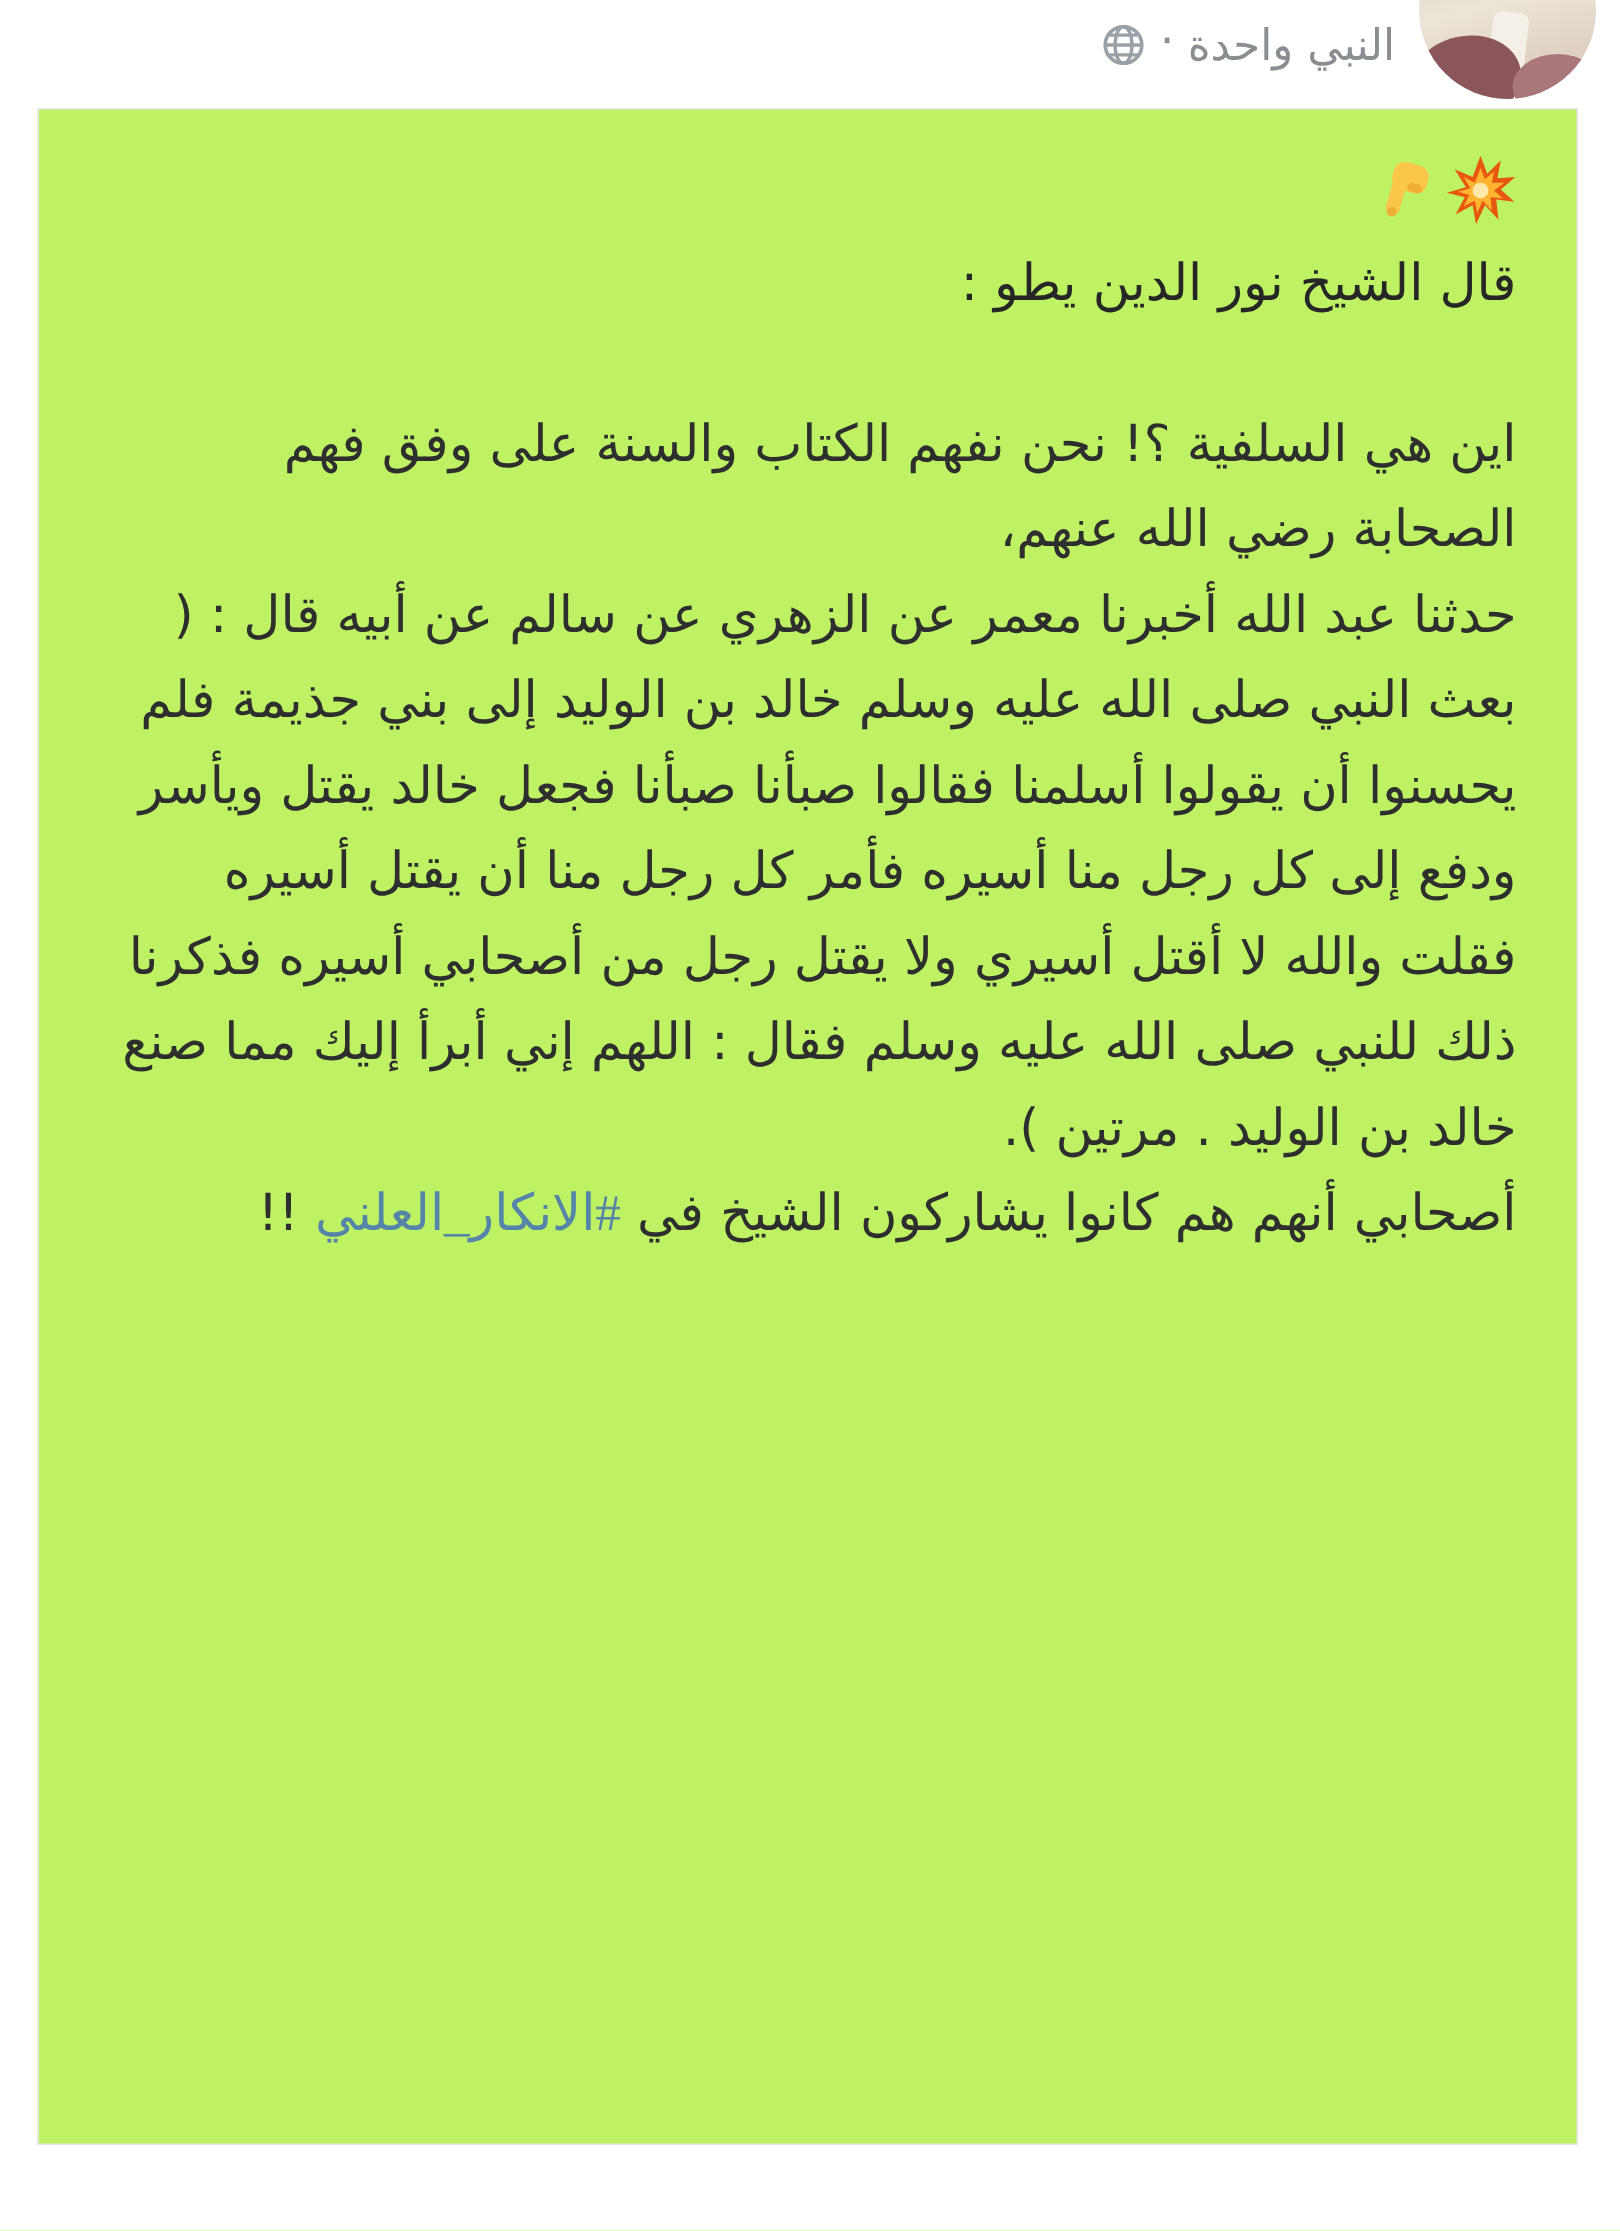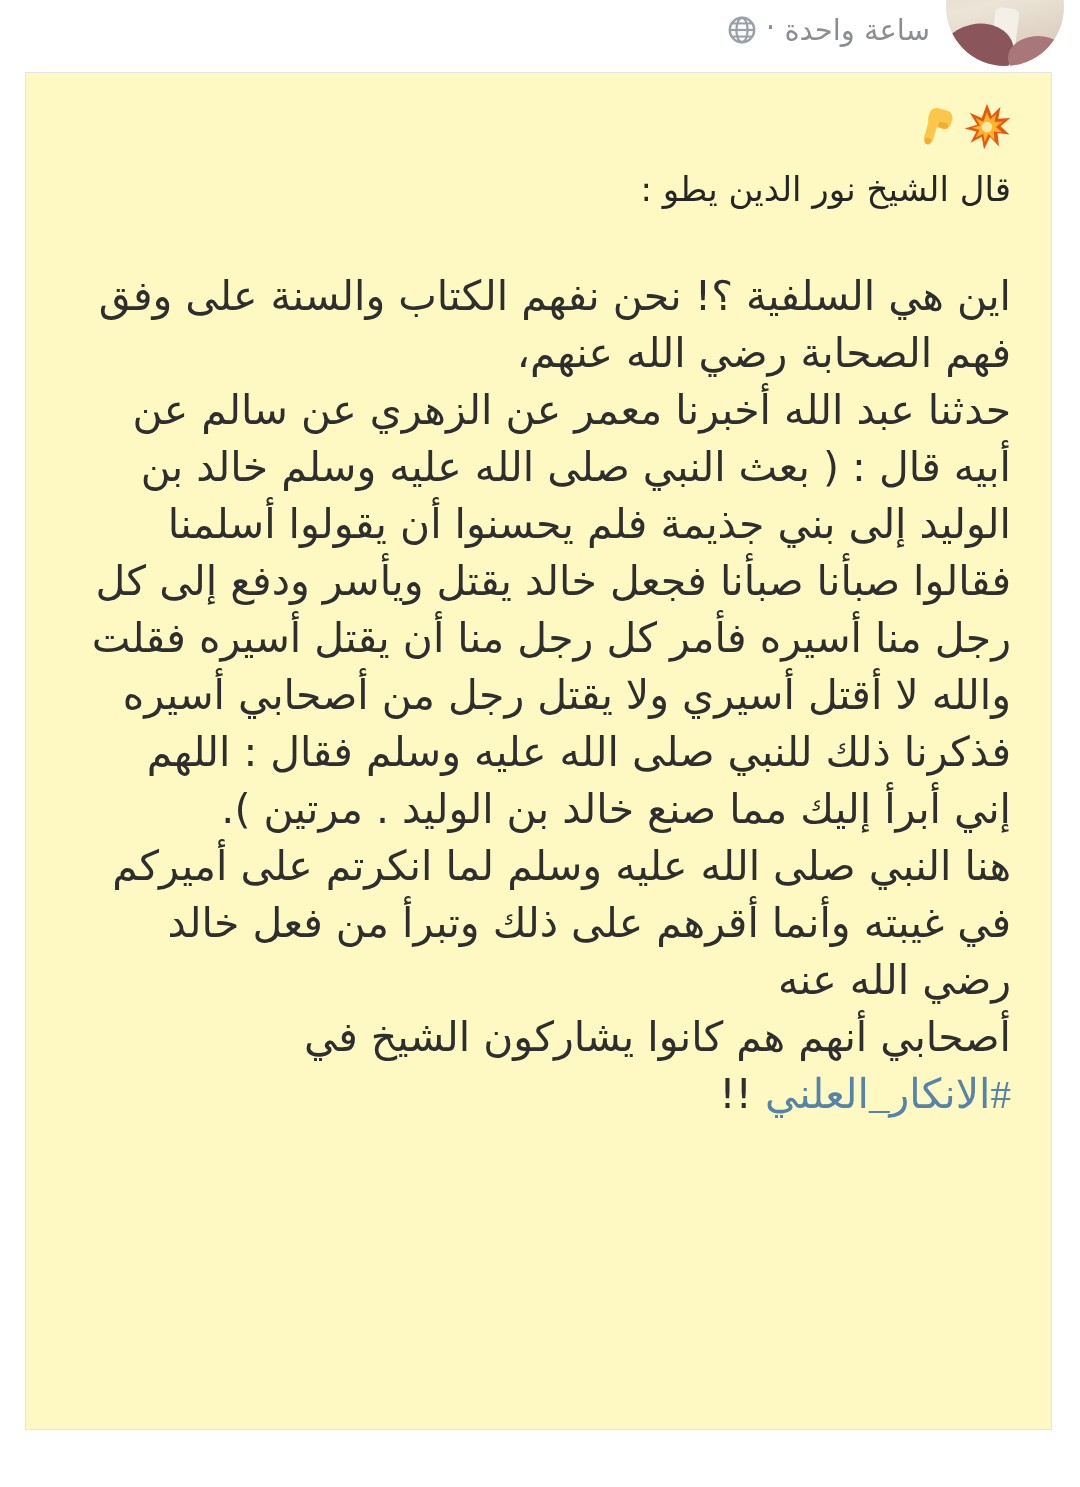--- a/index.html
+++ b/index.html
@@ -30,44 +30,44 @@
     display: flex; align-items: center; gap: 9px;
     color: #8a8d91; font-size: 29px; line-height: 40px;
   }
   .meta .sep { font-size: 30px; position: relative; top: -2px; }
   .globe { display: block; }
 
   
   .card {
     margin: 72px 28px 0 23px;
     width: 1027px; min-height: 1358px;
-    background: #fef9c3;
+    background: #bef264;
     border: 1px solid #e4e5e8;
     box-sizing: border-box;
     padding: 28px 40px 46px 52px;
   }
 
   .emoji-row { display: flex; align-items: center; gap: 4px; height: 52px; }
   .emoji-row svg { display: block; }
 
   .intro { font-size: 34px; line-height: 57px; color: #262626; margin-top: 8px; }
 
   .body-text { margin-top: 50px; }
-  .body-text p { margin: 0; font-size: 41px; line-height: 57px; color: #2e2e2e; text-align: right; }
+  .body-text p { margin: 0; font-size: 34px; line-height: 57px; color: #2e2e2e; text-align: right; }
 
   .hashtag { color: #5584a8; font-family: Liberation Serif, serif; }
 
   .footer-line { padding-left: 0; padding-right: 78px; margin-top: 46px !important; }
 </style>
 </head>
 <body>
 
 <div class="header">
   <div class="meta">
-    <span>ساعة واحدة</span>
+    <span>النبي واحدة</span>
     <span class="sep">·</span>
     <svg class="globe" width="30" height="30" viewBox="0 0 32 32">
       <circle cx="16" cy="16" r="13" fill="none" stroke="#9aa0a6" stroke-width="2.6"></circle>
       <ellipse cx="16" cy="16" rx="6" ry="13" fill="none" stroke="#9aa0a6" stroke-width="2.4"></ellipse>
       <line x1="3.5" y1="16" x2="28.5" y2="16" stroke="#9aa0a6" stroke-width="2.4"></line>
       <line x1="6" y1="9" x2="26" y2="9" stroke="#9aa0a6" stroke-width="2.2"></line>
       <line x1="6" y1="23" x2="26" y2="23" stroke="#9aa0a6" stroke-width="2.2"></line>
     </svg>
   </div>
   <div class="avatar">
@@ -98,19 +98,18 @@
         <circle cx="26.5" cy="54" r="4.5" fill="#eead35"></circle>
       </g>
     </svg>
   </div>
 
   <div class="intro">قال الشيخ نور الدين يطو :</div>
 
   <div class="body-text">
     <p>اين هي السلفية ؟! نحن نفهم الكتاب والسنة على وفق فهم الصحابة رضي الله عنهم،</p>
     <p>حدثنا عبد الله أخبرنا معمر عن الزهري عن سالم عن أبيه قال : ( بعث النبي صلى الله عليه وسلم خالد بن الوليد إلى بني جذيمة فلم يحسنوا أن يقولوا أسلمنا فقالوا صبأنا صبأنا فجعل خالد يقتل ويأسر ودفع إلى كل رجل منا أسيره فأمر كل رجل منا أن يقتل أسيره فقلت والله لا أقتل أسيري ولا يقتل رجل من أصحابي أسيره فذكرنا ذلك للنبي صلى الله عليه وسلم فقال : اللهم إني أبرأ إليك مما صنع خالد بن الوليد . مرتين ).</p>
-    <p>هنا النبي صلى الله عليه وسلم لما انكرتم على أميركم في غيبته وأنما أقرهم على ذلك وتبرأ من فعل خالد رضي الله عنه</p>
     <p>
       <span>أصحابي أنهم هم كانوا يشاركون الشيخ في </span><span class="hashtag">#الانكار_العلني</span><span> !!</span>
     </p>
   </div>
 
 </div>
 
 </body></html>

